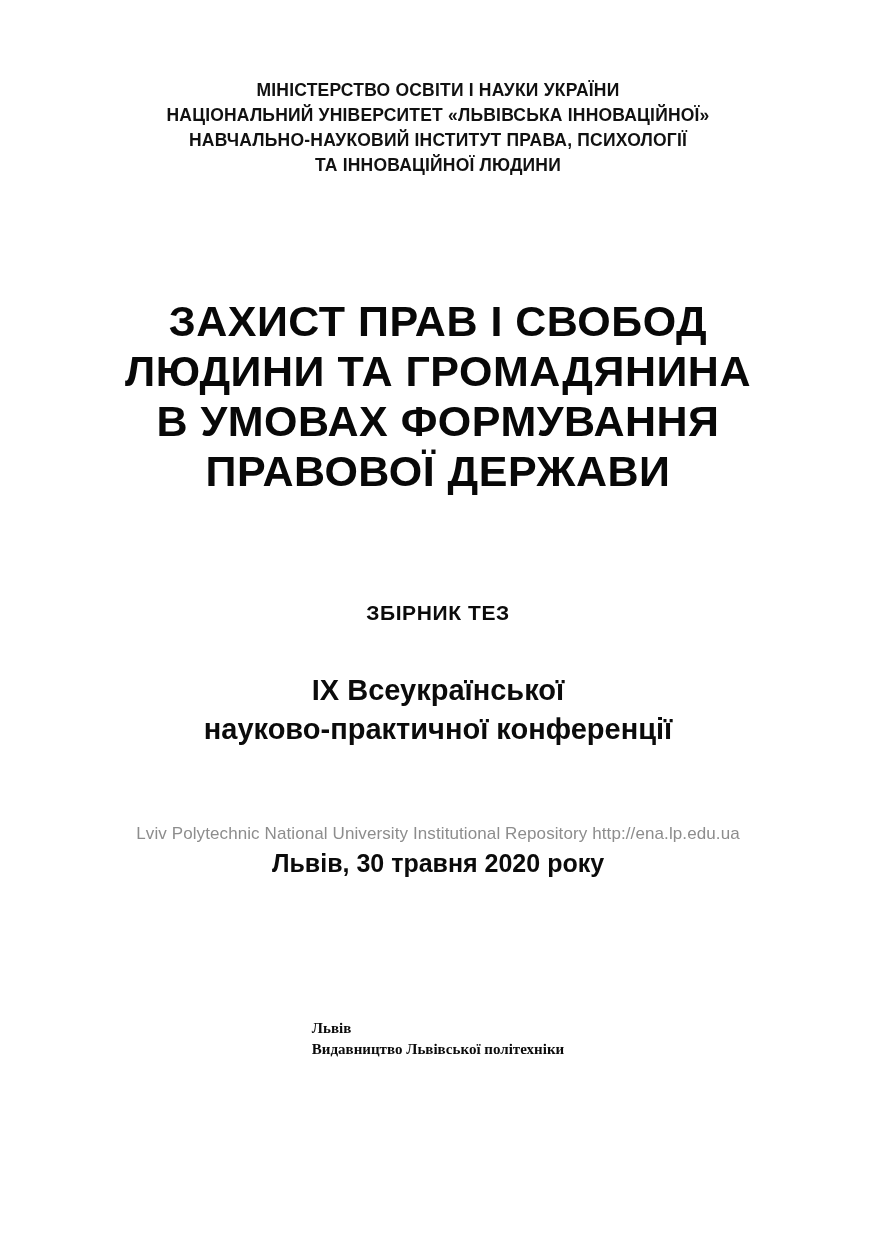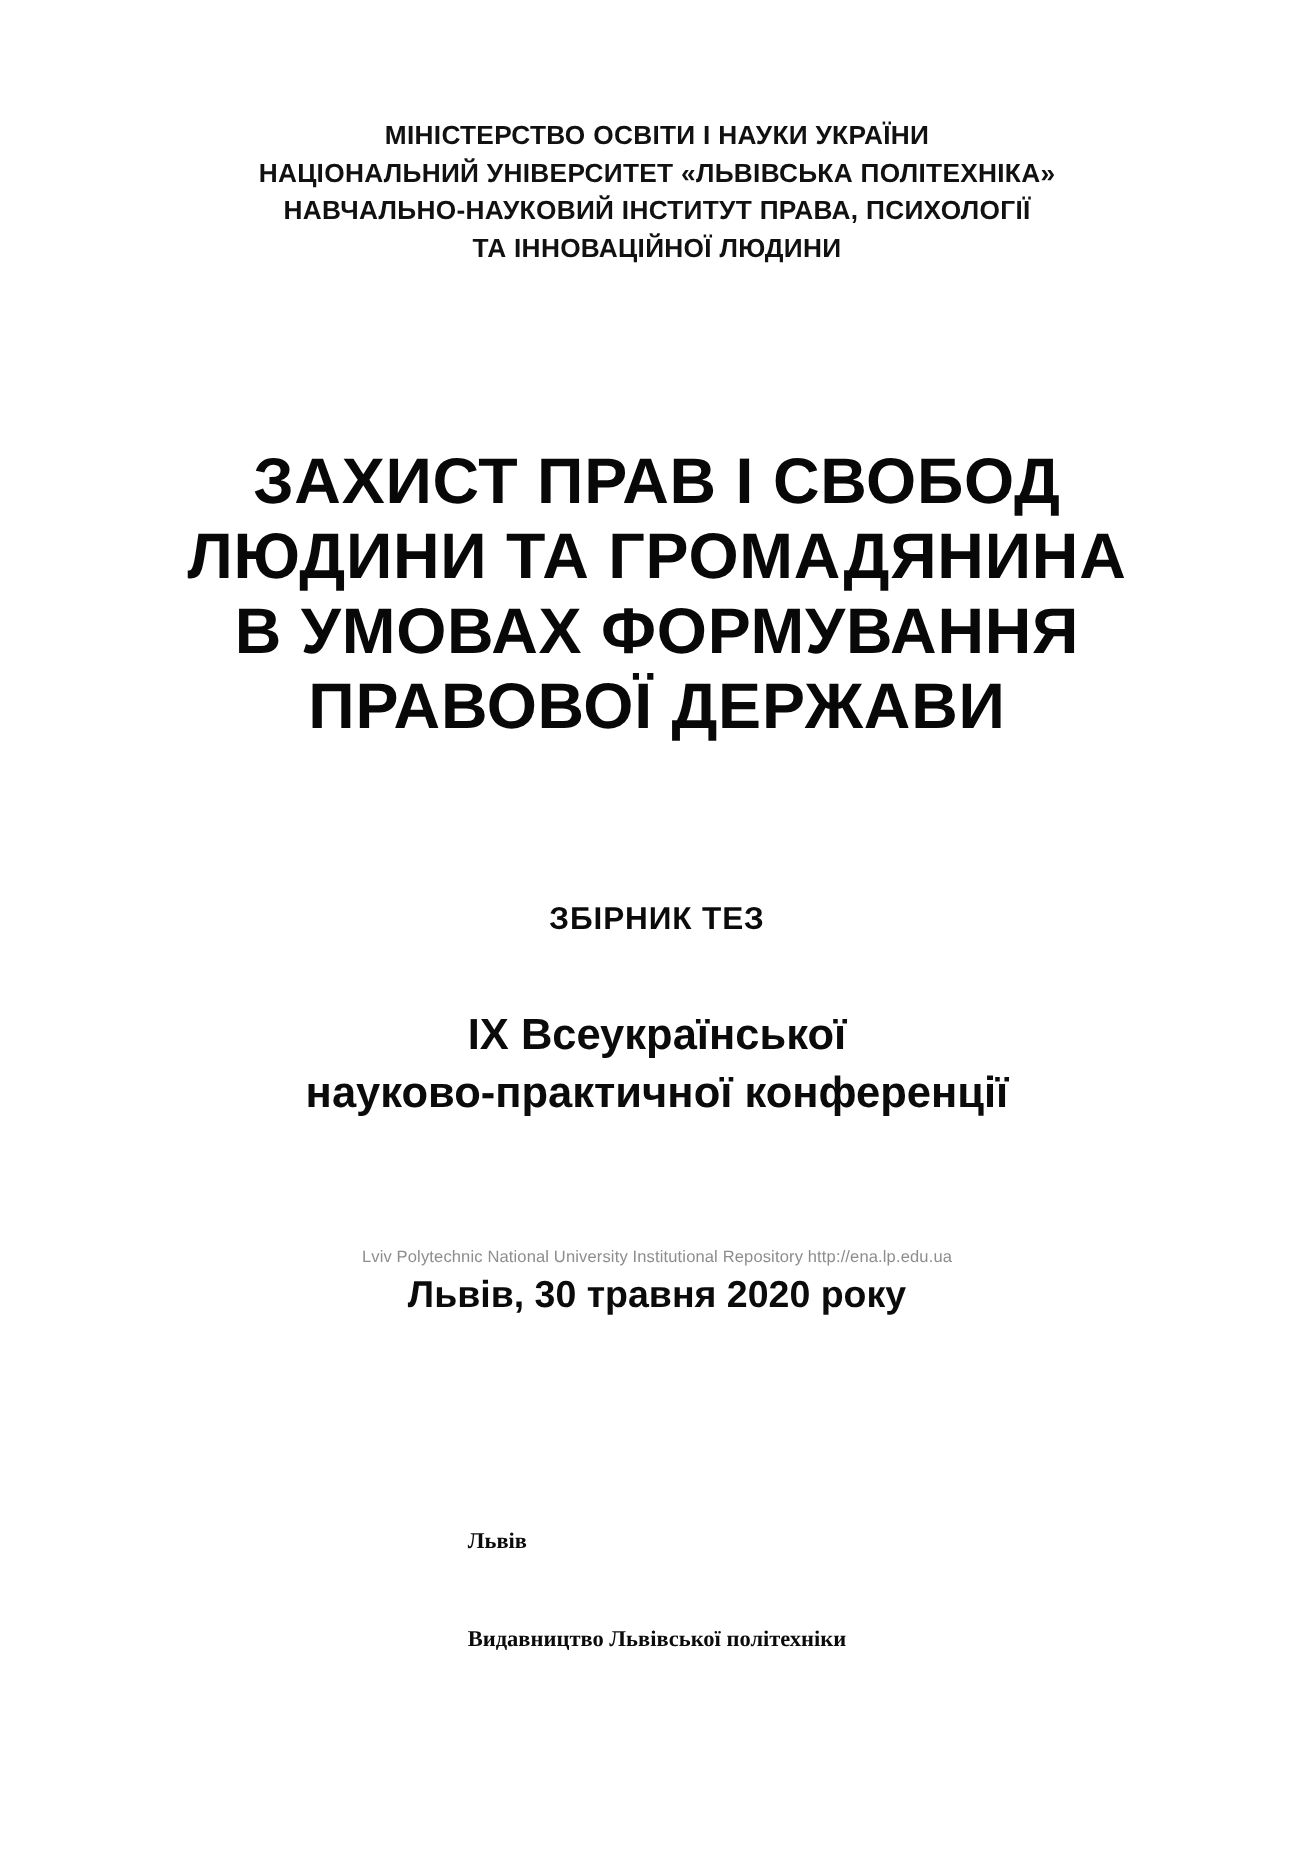--- a/index.html
+++ b/index.html
@@ -90,48 +90,47 @@
     font-family: Liberation Serif, serif;
     line-height: 1.42;
   }
   .imprint-city {
     font-size: 15px;
     font-weight: 700;
   }
   .imprint-publisher {
     font-size: 15px;
     font-weight: 700;
-    margin-top: 44px;
   }
   .imprint-year {
     font-size: 15px;
     font-weight: 700;
   }
 
   
   .repo-stamp {
     position: absolute;
     left: 0;
     right: 0;
     bottom: 32px;
     text-align: center;
     font-family: "Liberation Sans", sans-serif;
-    font-size: 11px;
+    font-size: 17px;
     color: #8d8d8d;
     letter-spacing: 0.1px;
   }
 </style>
 </head>
 <body>
 
 <div class="page">
 
   <div class="org-block">
     <div class="org-line">МІНІСТЕРСТВО ОСВІТИ І НАУКИ УКРАЇНИ</div>
-    <div class="org-line">НАЦІОНАЛЬНИЙ УНІВЕРСИТЕТ «ЛЬВІВСЬКА ПОЛІТЕХНІКА»</div>
+    <div class="org-line">НАЦІОНАЛЬНИЙ УНІВЕРСИТЕТ «ЛЬВІВСЬКА ІННОВАЦІЙНОЇ»</div>
     <div class="org-line">НАВЧАЛЬНО-НАУКОВИЙ ІНСТИТУТ ПРАВА, ПСИХОЛОГІЇ</div>
     <div class="org-line">ТА ІННОВАЦІЙНОЇ ЛЮДИНИ</div>
   </div>
 
   <div class="main-title">
     <div class="title-line">ЗАХИСТ ПРАВ І СВОБОД</div>
     <div class="title-line">ЛЮДИНИ ТА ГРОМАДЯНИНА</div>
     <div class="title-line">В УМОВАХ ФОРМУВАННЯ</div>
     <div class="title-line">ПРАВОВОЇ ДЕРЖАВИ</div>
   </div>

